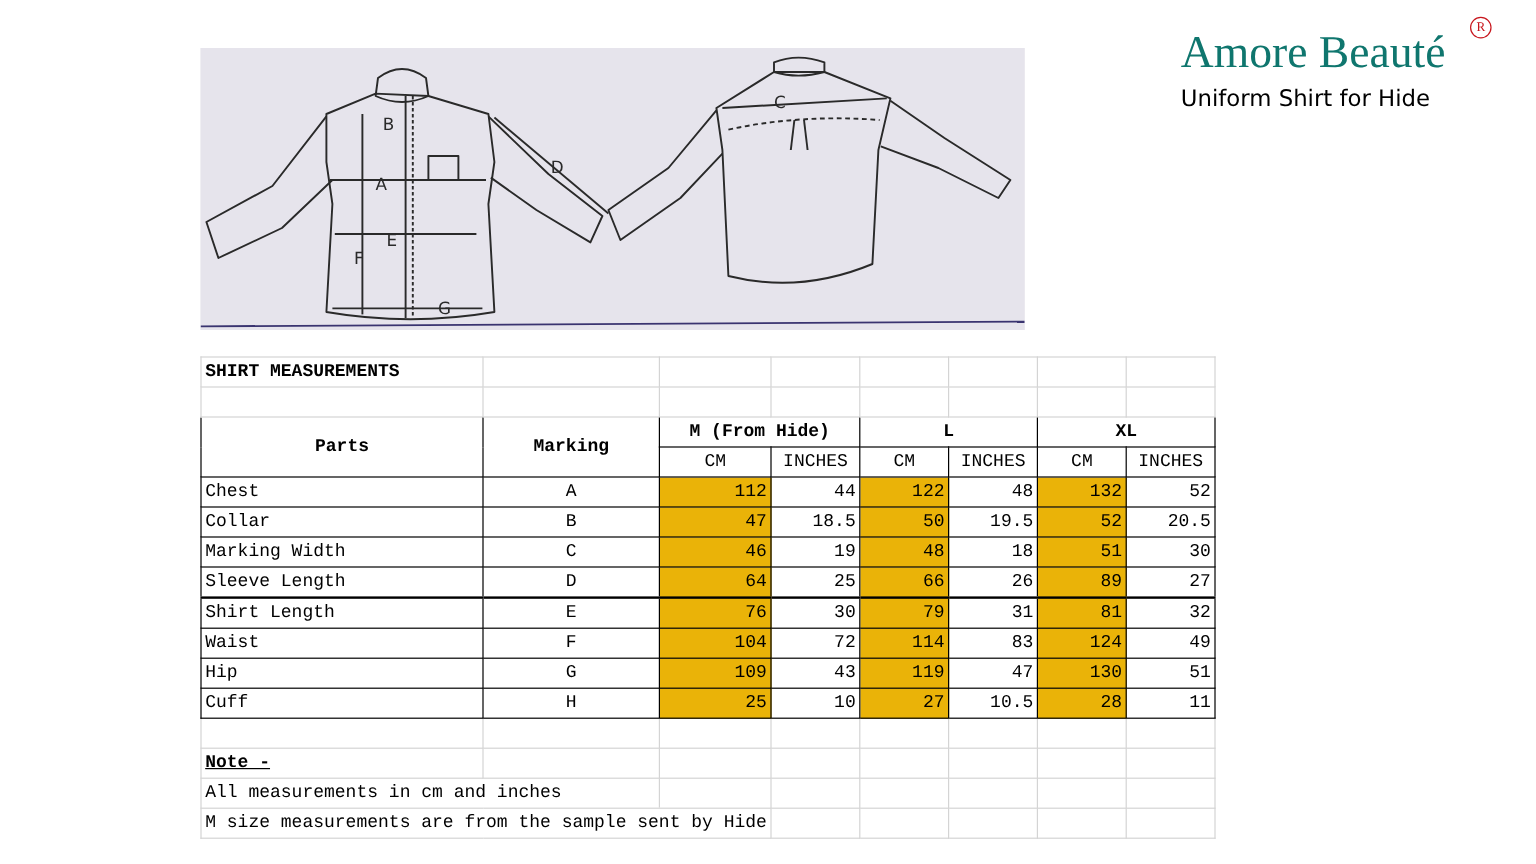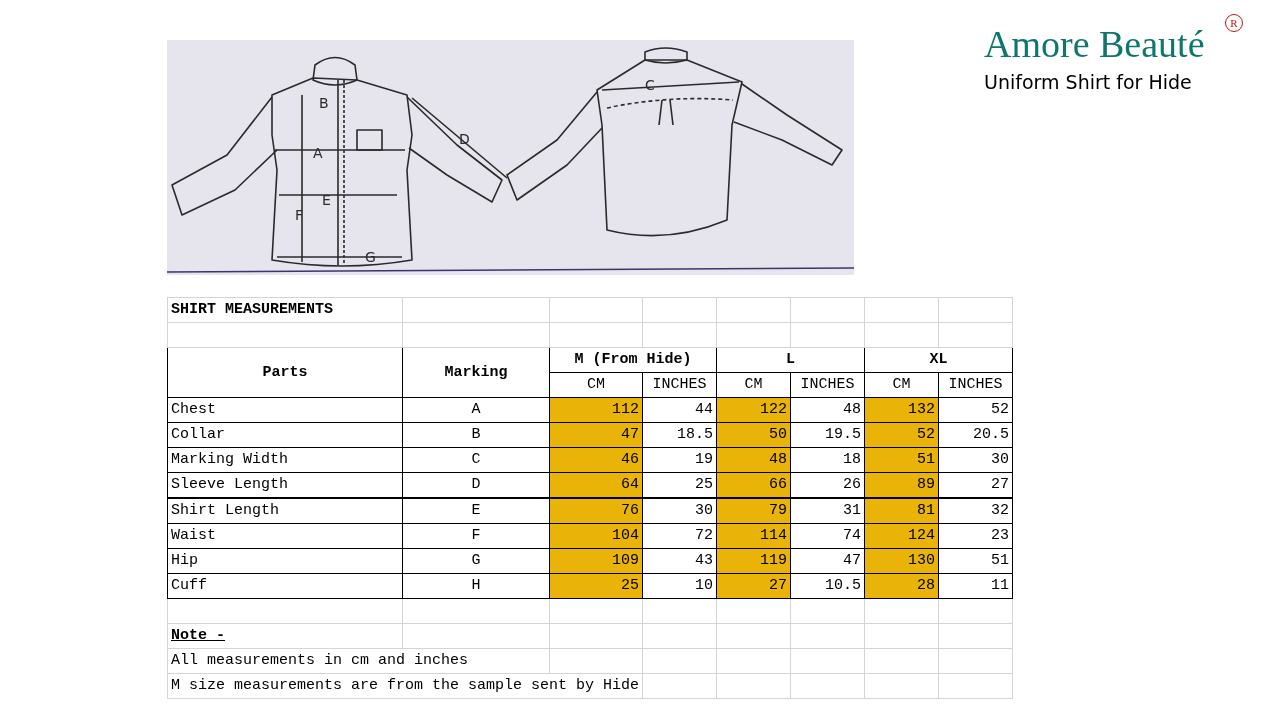--- a/index.html
+++ b/index.html
@@ -171,23 +171,23 @@
       <td class="b right">31</td>
       <td class="b right hl">81</td>
       <td class="b right">32</td>
     </tr>
     <tr class="tb">
       <td class="b">Waist</td>
       <td class="b center">F</td>
       <td class="b right hl">104</td>
       <td class="b right">72</td>
       <td class="b right hl">114</td>
-      <td class="b right">74</td>
+      <td class="b right">83</td>
       <td class="b right hl">124</td>
-      <td class="b right">23</td>
+      <td class="b right">49</td>
     </tr>
     <tr class="tb">
       <td class="b">Hip</td>
       <td class="b center">G</td>
       <td class="b right hl">109</td>
       <td class="b right">43</td>
       <td class="b right hl">119</td>
       <td class="b right">47</td>
       <td class="b right hl">130</td>
       <td class="b right">51</td>

